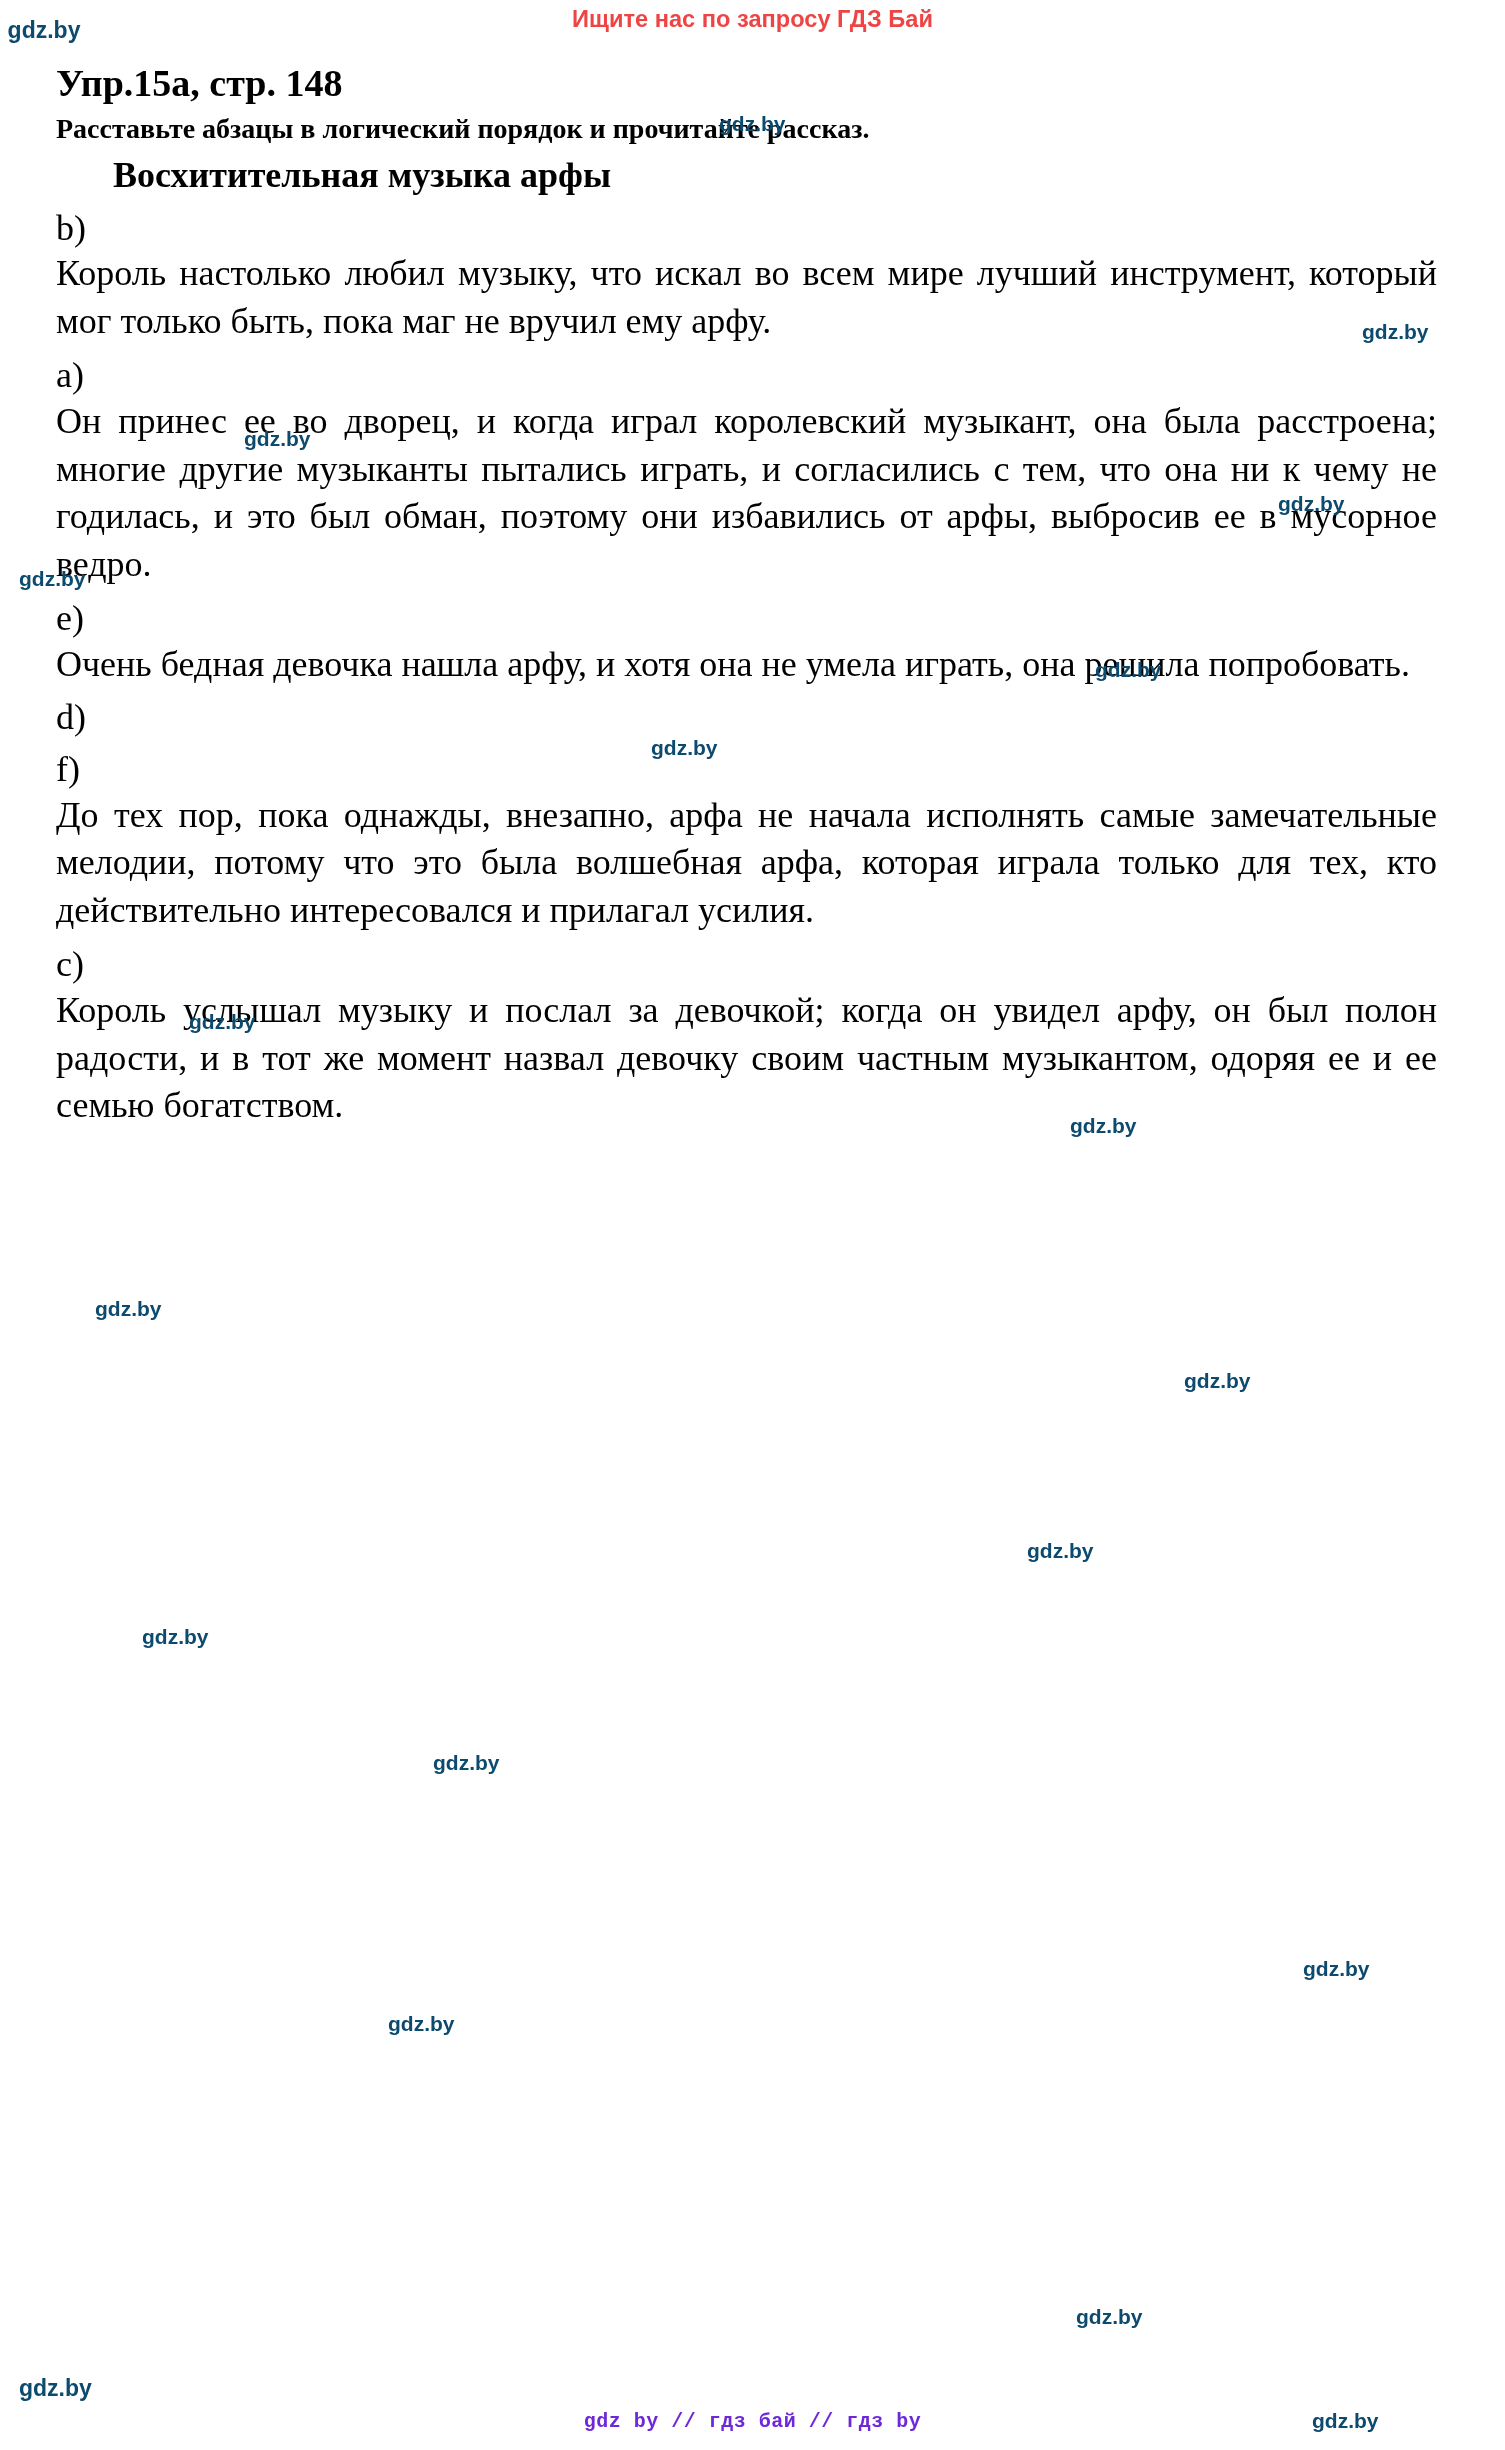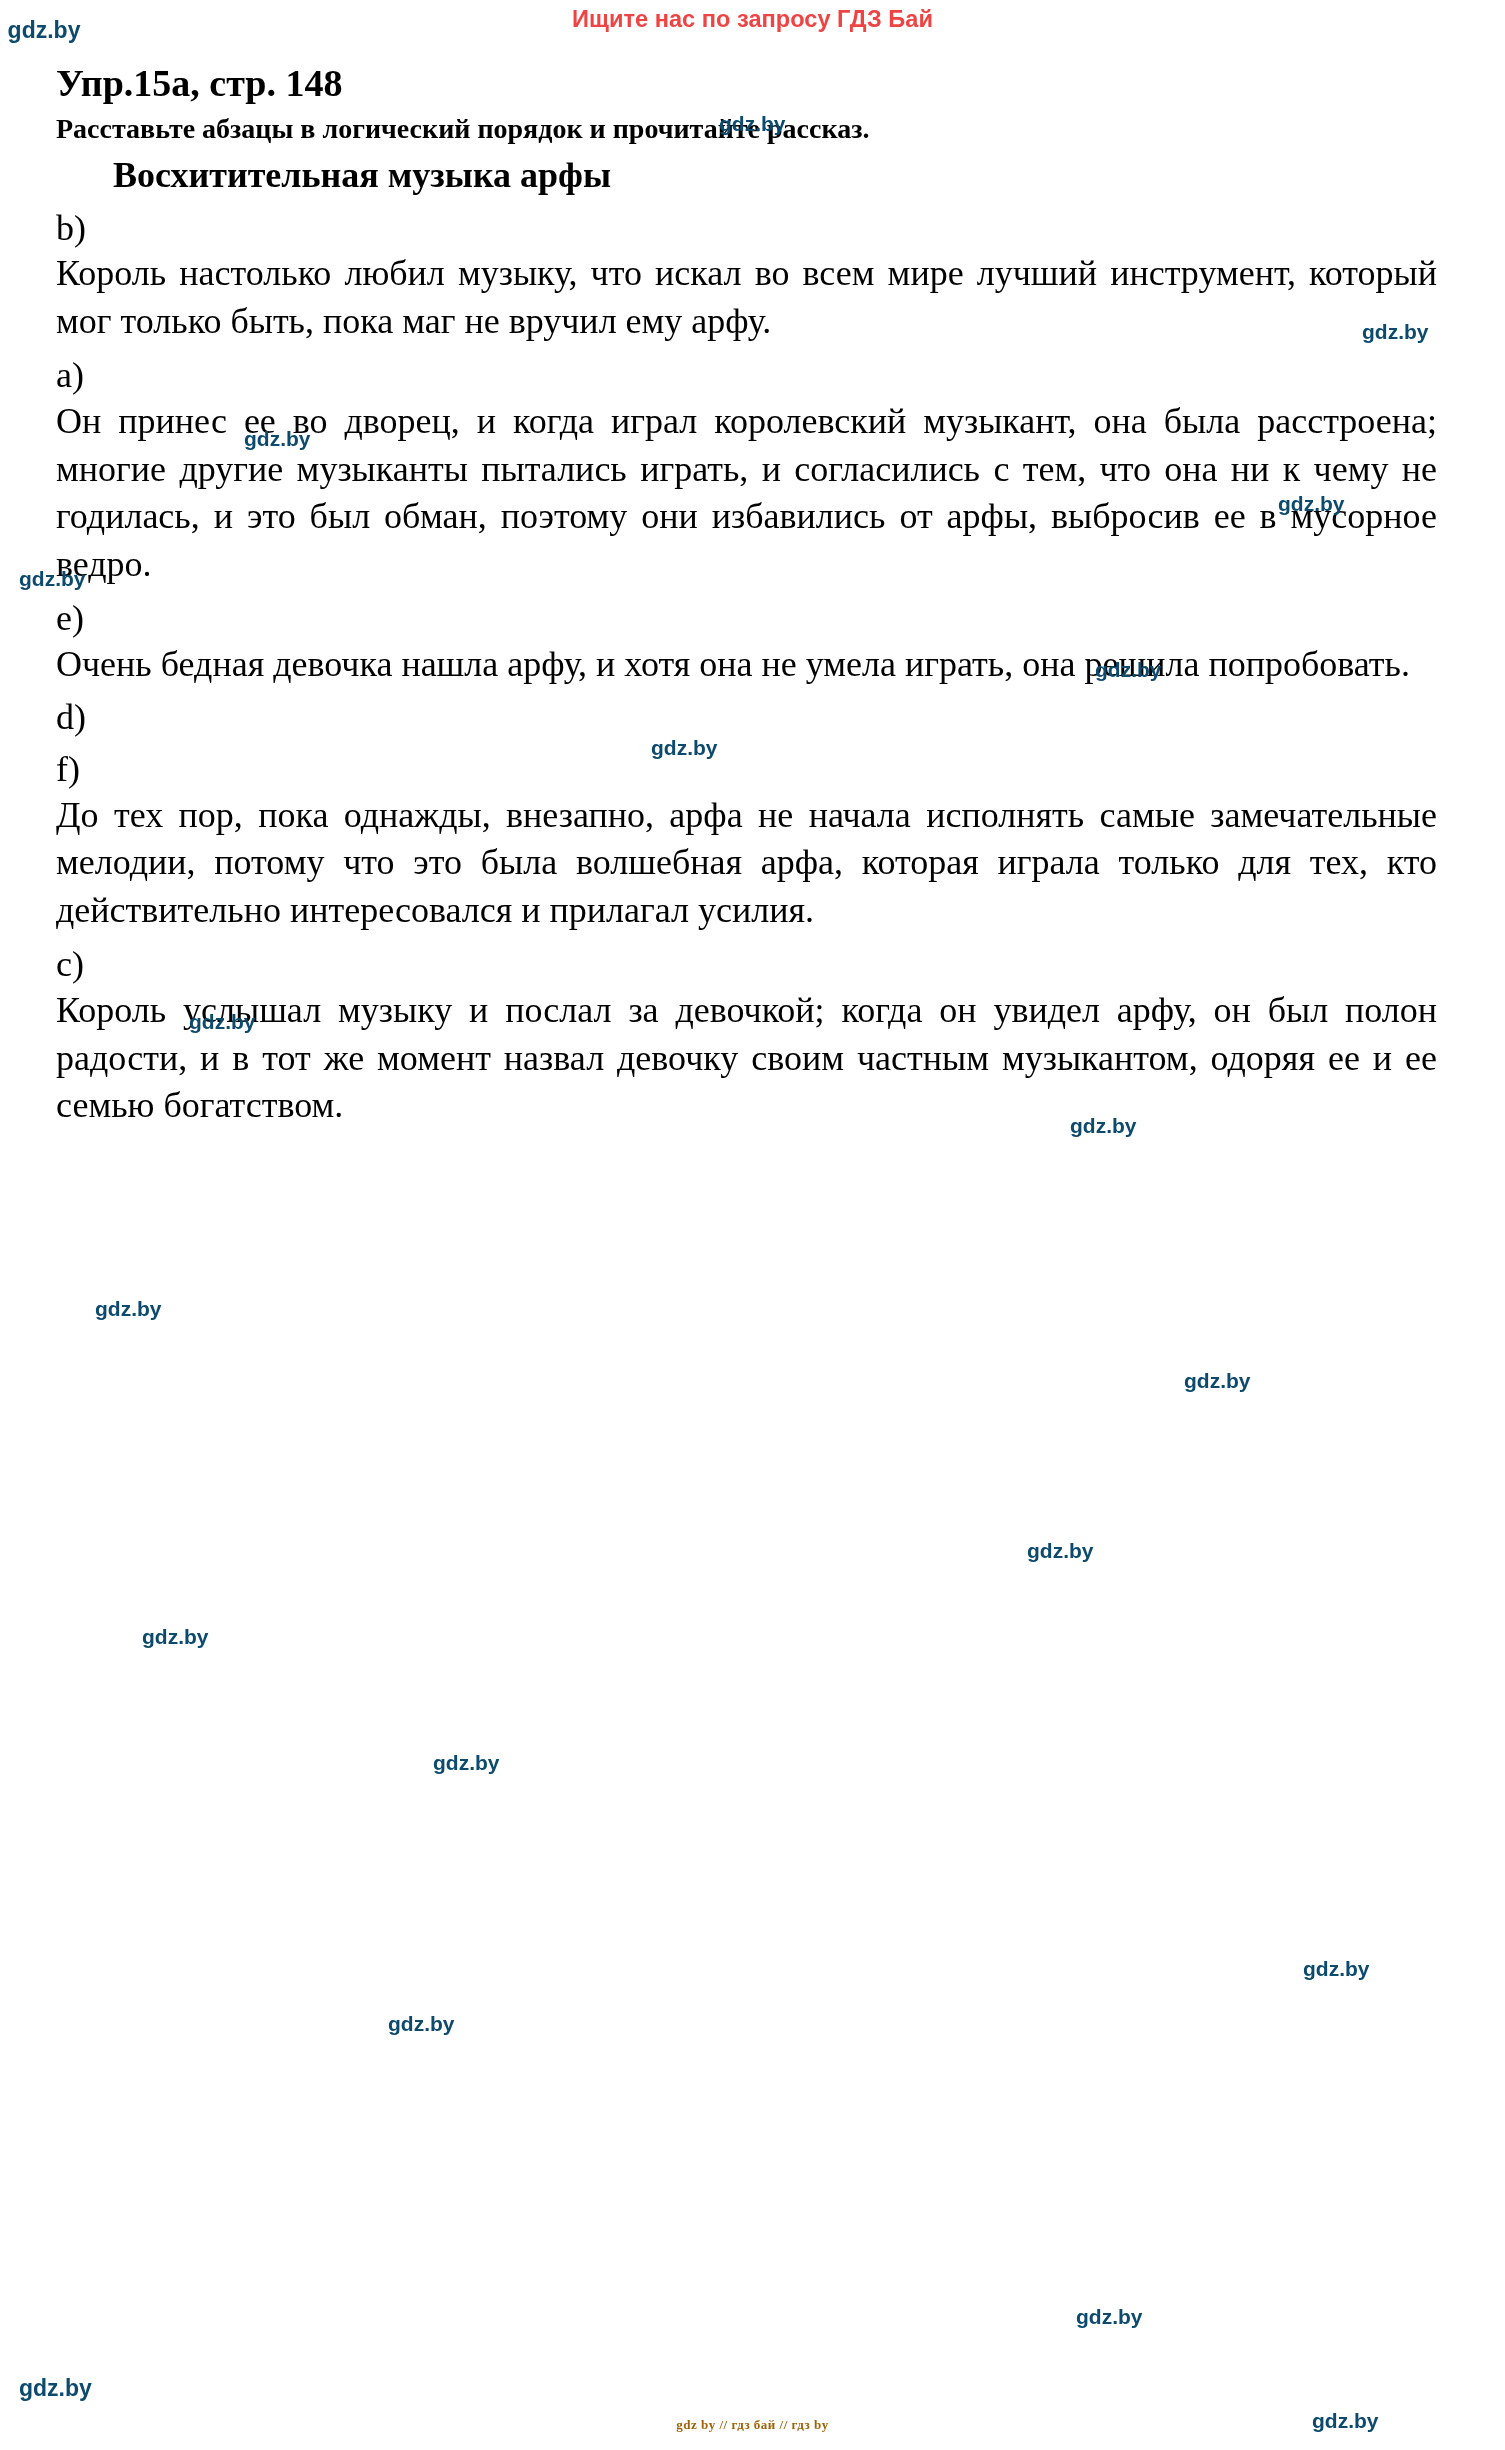--- a/index.html
+++ b/index.html
@@ -37,24 +37,24 @@
     font-size: 23.6px;
     color: #ef4444;
   }
 
   .bottom-bar {
     position: absolute;
     bottom: 17px;
     left: 0;
     width: 100%;
     text-align: center;
-    font-family: Liberation Serif, serif;
+    font-family: Liberation Mono, monospace;
     font-weight: bold;
-    font-size: 13px;
-    color: #a16207;
+    font-size: 20px;
+    color: #6d28d9;
     letter-spacing: 0.5px;
   }
 
   
   .doc {
     position: absolute;
     left: 56px;
     top: 59px;
     width: 1381px;
     font-family: Liberation Serif, serif;

